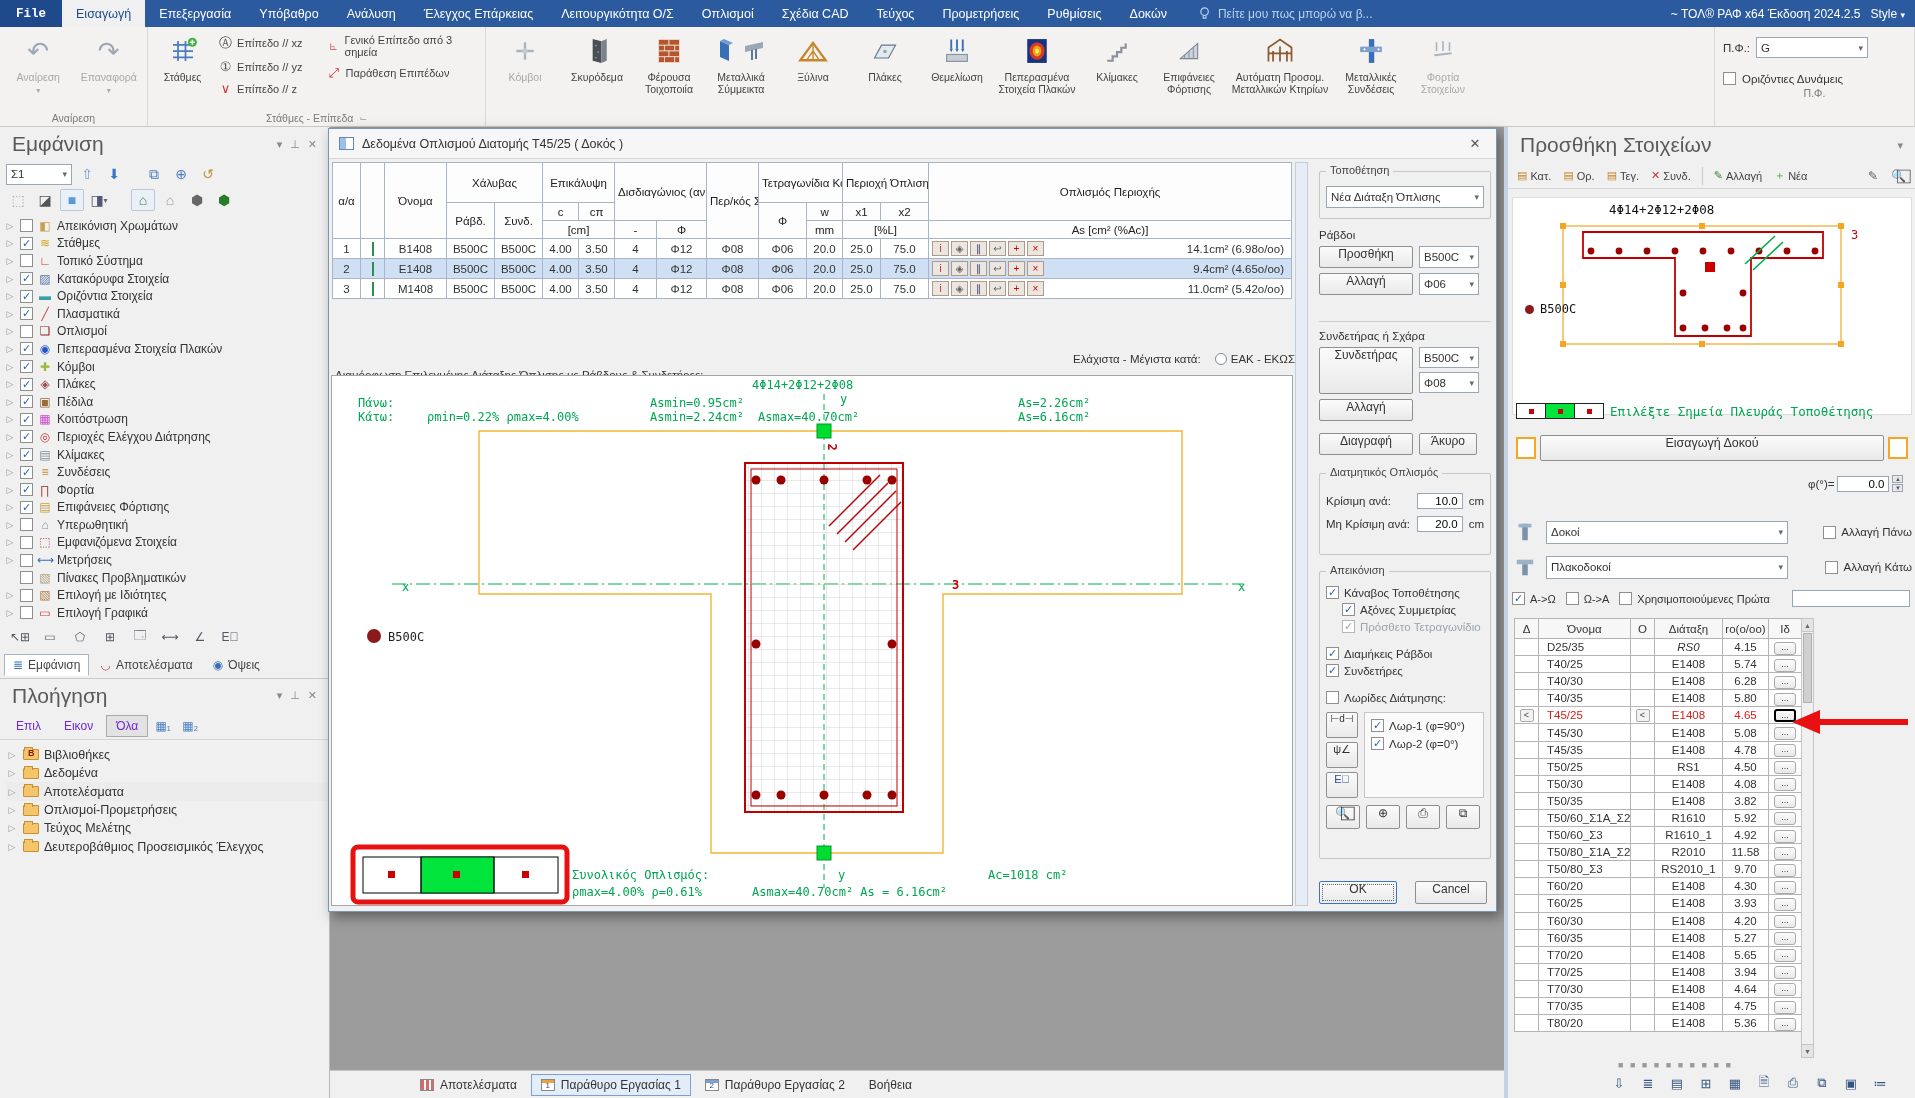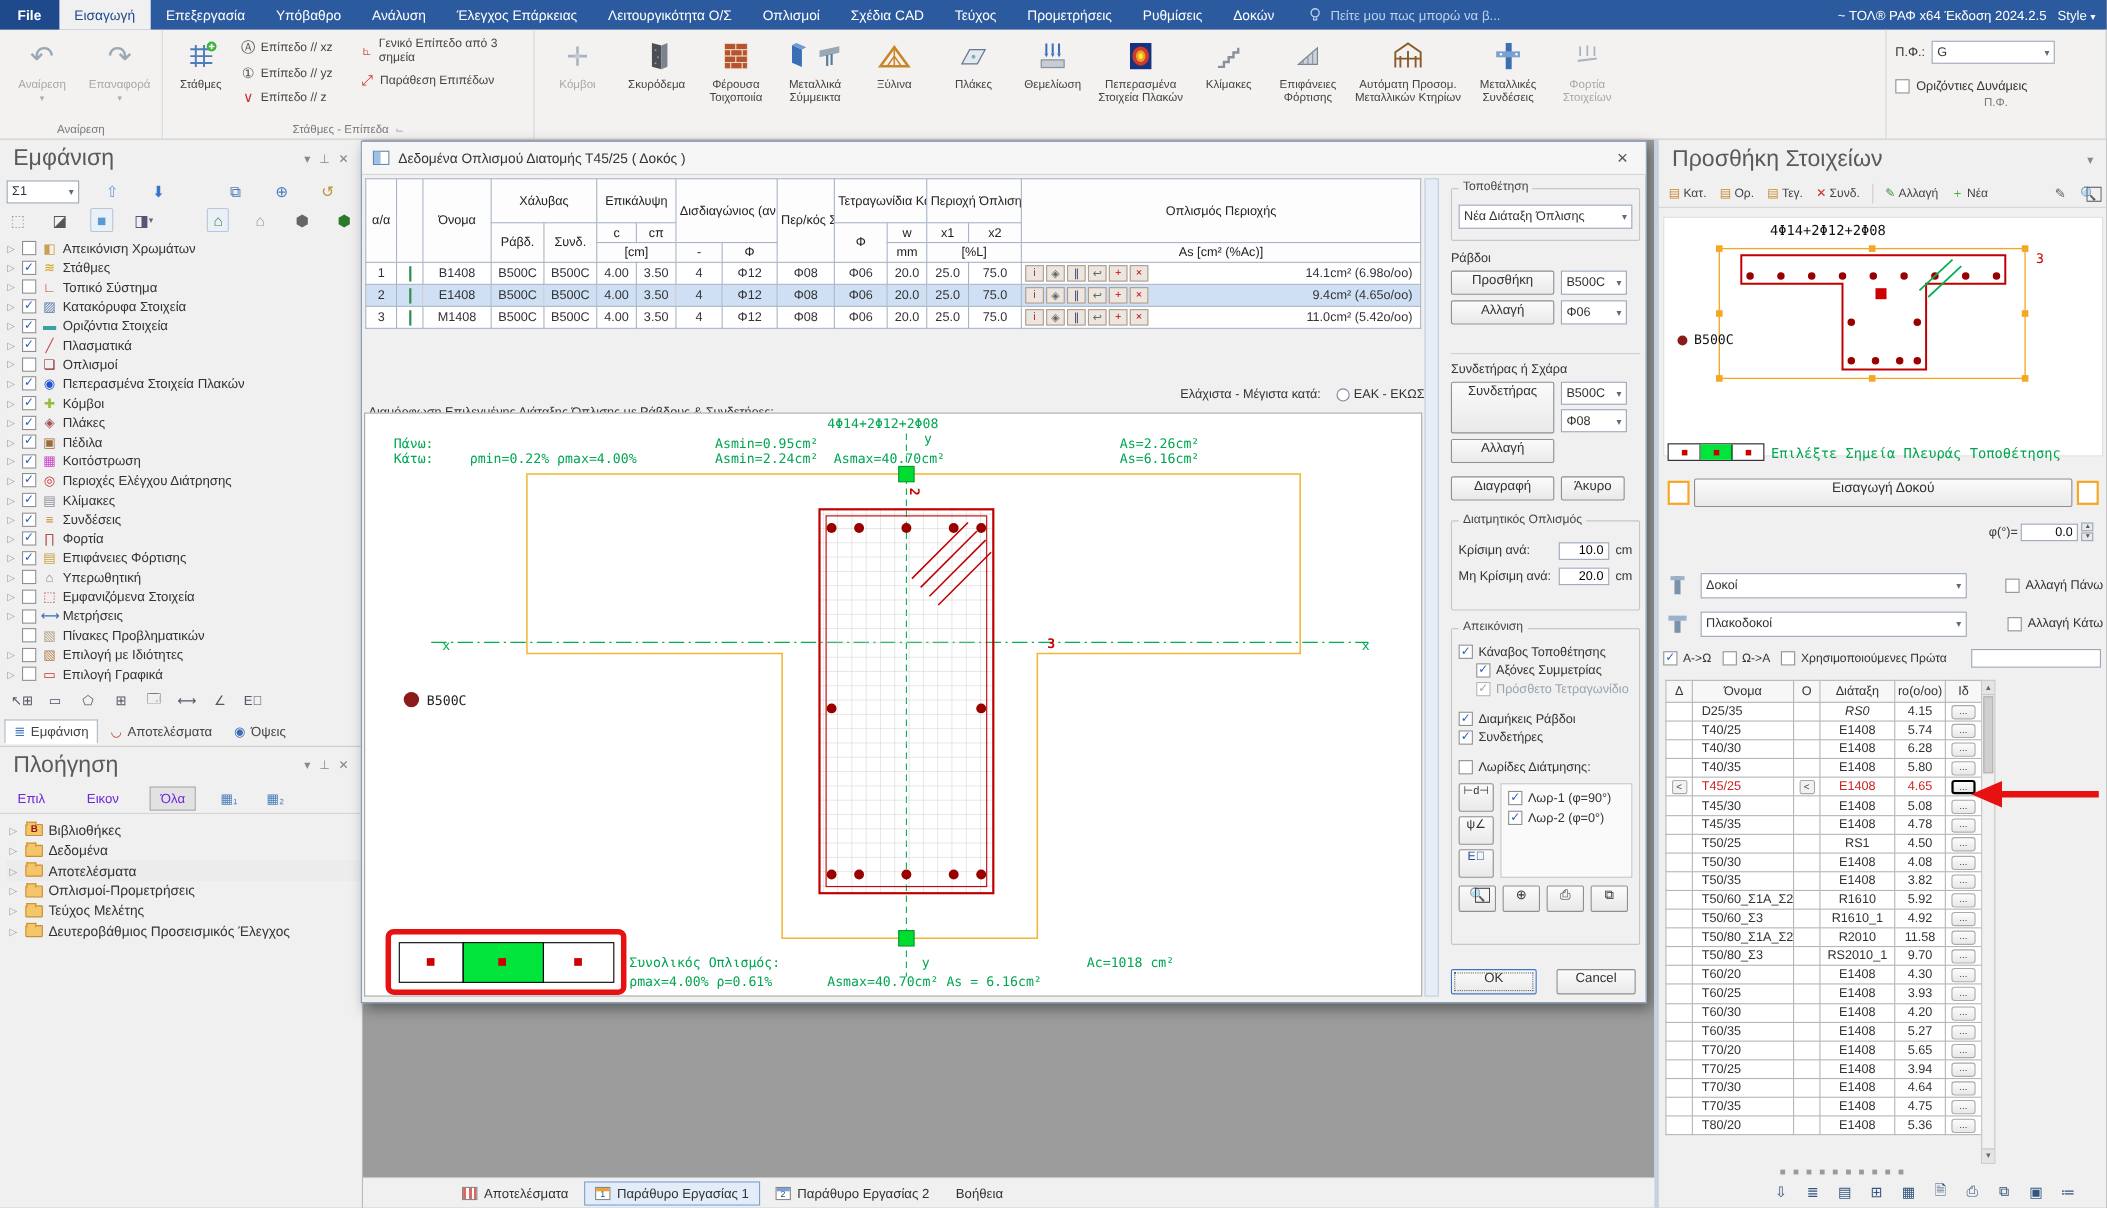--- a/index.html
+++ b/index.html
@@ -2,21 +2,21 @@
 <html><head>
 <meta charset="utf-8">
 <style>
   * { margin:0; padding:0; box-sizing:border-box; }
   html,body { width:1915px; height:1098px; overflow:hidden; background:#9c9c9c;
     font-family:"Liberation Sans", sans-serif; font-size:12px; color:#333; }
   
   #menubar { position:absolute; left:0; top:0; width:1915px; height:27px; background:#2b5a9e;
     display:flex; align-items:stretch; color:#fff; }
   .menu-item { padding:0 14px; display:flex; align-items:center; font-size:12.5px; cursor:default; }
-  .menu-item.file { background:#1e4a8c; font-weight:bold; padding:4px 16px; }
+  .menu-item.file { background:#1e4a8c; font-weight:bold; padding:4px 16px;font-family:Liberation Mono, monospace; }
   .menu-item.active { background:#f0f0f0; color:#1e4a8c; }
   #menuSearch { display:flex; align-items:center; gap:6px; color:#bcd2ee; margin-left:18px; font-size:12px; }
   #appTitle { margin-left:auto; display:flex; align-items:center; gap:10px; color:#fff; font-size:12px; padding-right:10px; }
   
   #ribbon { position:absolute; left:0; top:27px; width:1915px; height:100px; background:#f3f2f1;
     border-bottom:1px solid #c8c8c8; display:flex; align-items:stretch; }
   .rgroup { display:flex; flex-direction:column; border-right:1px solid #d8d8d8; padding:2px 4px 0 4px; }
   .rgroup-body { flex:1; display:flex; align-items:flex-start; gap:2px; }
   .rgroup-cap { height:16px; text-align:center; font-size:10.5px; color:#7a7a7a; display:flex; align-items:center; justify-content:center; gap:6px; }
   .bigbtn { width:70px; min-height:74px; display:flex; flex-direction:column; align-items:center; padding-top:4px;
@@ -37,21 +37,21 @@
     justify-content:center; font-size:11px; color:#2a62b8; line-height:1; flex:0 0 13px; }
   .cb.grey { color:#9aa; border-color:#b5b5b5; }
   .radio { width:12px; height:12px; border:1px solid #7d8a99; border-radius:50%; background:#fff; display:inline-block; position:relative; flex:0 0 12px; }
   .radio.sel::after { content:""; position:absolute; left:3px; top:3px; width:4px; height:4px; border-radius:50%; background:#333; }
   .gbox { border:1px solid #c6c6c6; position:relative; border-radius:2px; }
   .gbox > .glab { position:absolute; top:-8px; left:6px; background:#f0f0f0; padding:0 4px; font-size:11px; color:#444; }
   
   #leftPanel { position:absolute; left:0; top:127px; width:330px; height:971px; background:#f0f0f0; border-right:1px solid #b9b9b9; }
   .panel-hd { height:34px; display:flex; align-items:center; padding:0 12px; font-size:21px; color:#5a5a5a; }
   .panel-hd .hdicons { margin-left:auto; display:flex; gap:8px; color:#888; font-size:11px; }
-  .tb-row { display:flex; align-items:center; gap:18px; padding:2px 6px; }
+  .tb-row { display:flex; align-items:center; gap:3px; padding:2px 6px; }
   .ico-btn { width:24px; height:22px; border:1px solid transparent; display:flex; align-items:center; justify-content:center; font-size:14px; border-radius:2px; }
   .ico-btn.framed { border-color:#b9c6d6; background:#e9f0f8; }
   #displayTree { padding:4px 0 0 4px; }
   .trow { display:flex; align-items:center; height:17.6px; gap:4px; font-size:12px; color:#333; }
   .trow .exp { width:12px; color:#999; font-size:9px; text-align:center; }
   .trow .tico { width:16px; text-align:center; font-size:12px; }
   #displayToolbar, #navIconsRow { display:flex; gap:6px; padding:4px 8px; }
   .ptabs { display:flex; align-items:flex-end; gap:2px; padding:2px 4px; border-bottom:1px solid #c9c9c9; }
   .ptab { display:flex; align-items:center; gap:5px; padding:3px 8px; font-size:12px; color:#444; border:1px solid transparent; }
   .ptab.active { background:#fff; border-color:#aab6c4; border-bottom-color:#fff; }

